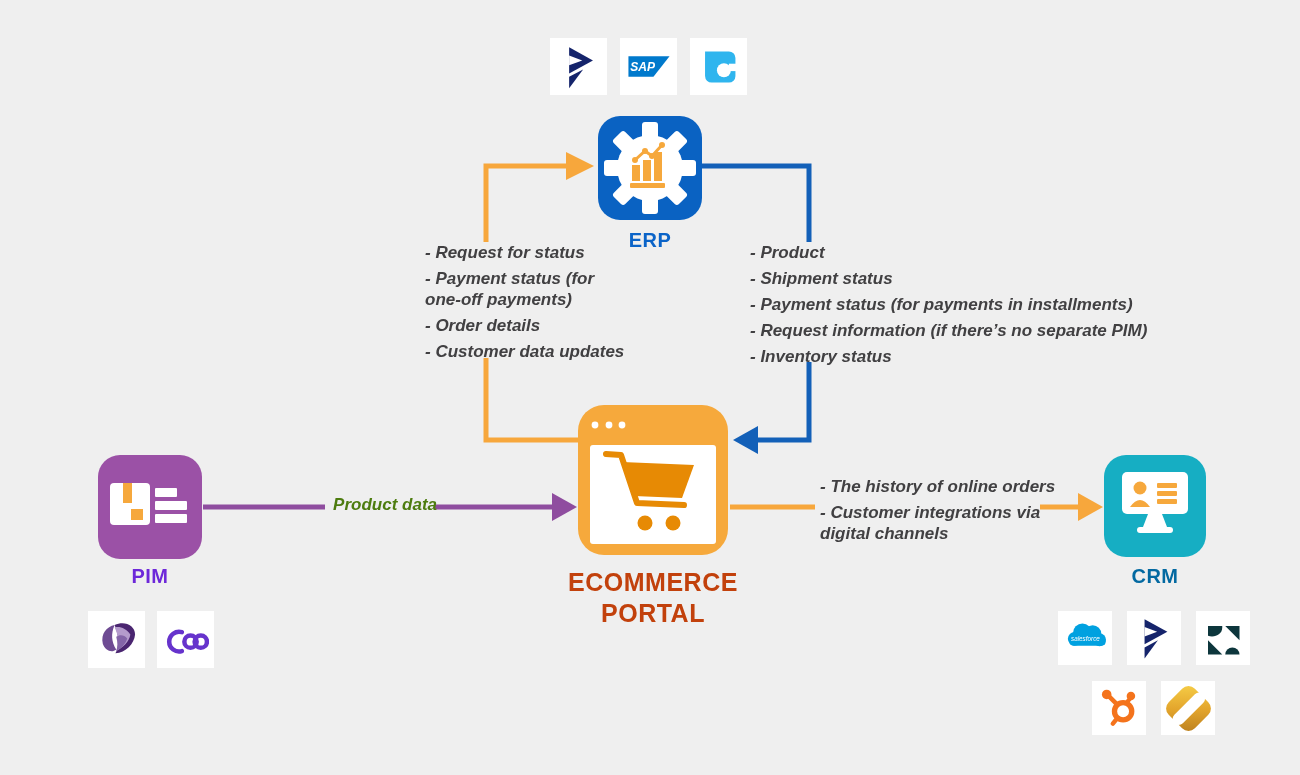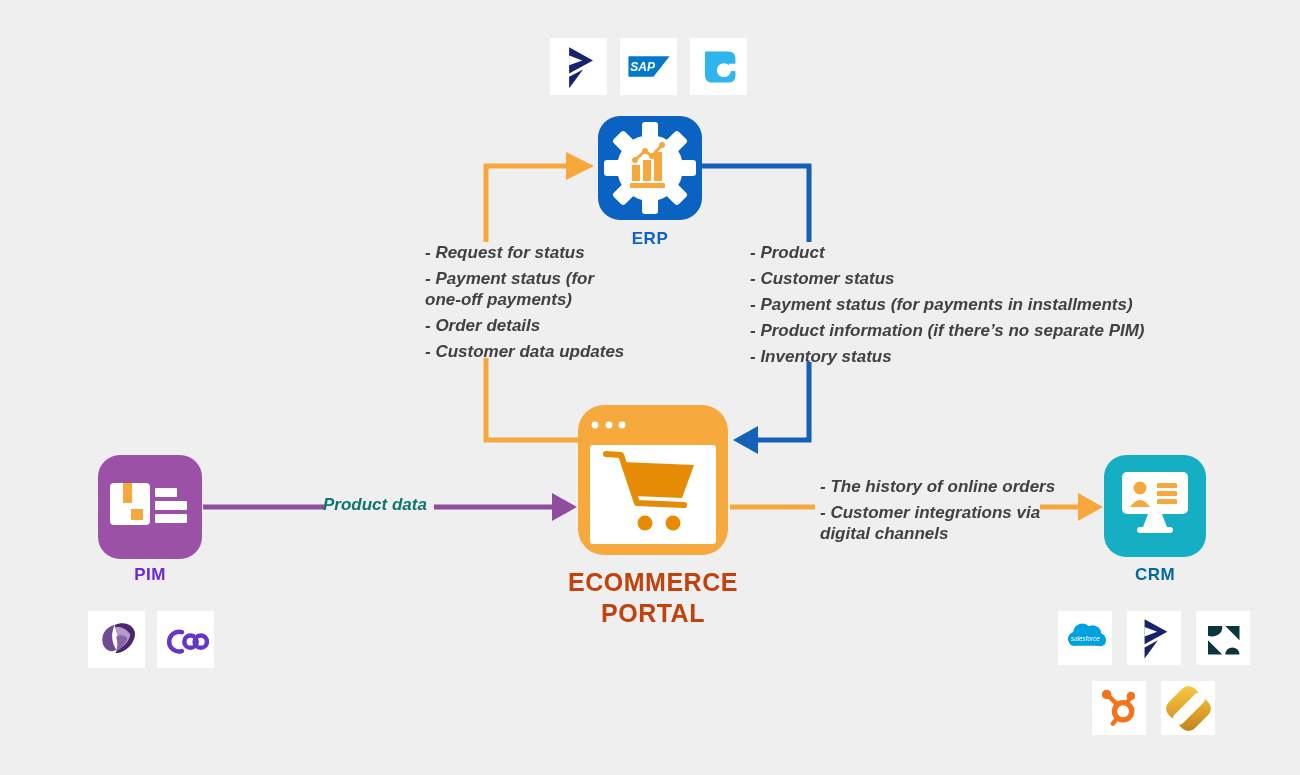--- a/index.html
+++ b/index.html
@@ -3,26 +3,26 @@
 <meta charset="utf-8">
 <style>
   html,body{margin:0;padding:0;background:#efefef;}
   .canvas{position:relative;width:1300px;height:775px;background:#efefef;overflow:hidden;
           font-family:"Liberation Sans",sans-serif;}
   .abs{position:absolute;}
   .tile{position:absolute;background:#ffffff;display:flex;align-items:center;justify-content:center;}
   .tile.t57{width:57px;height:57px;}
   .tile.t54{width:54px;height:54px;}
   .node-icon{position:absolute;border-radius:22px;}
-  .node-label{position:absolute;font-weight:700;font-size:17px;text-align:center;letter-spacing:.5px;}
+  .node-label{position:absolute;font-weight:700;font-size:20px;text-align:center;letter-spacing:.5px;}
   .flow-list{position:absolute;font-style:italic;font-weight:700;font-size:17px;line-height:21px;
              color:#414042;}
   .flow-list .flow-item{margin-bottom:5px;}
-  .flow-label{position:absolute;font-style:italic;font-weight:700;font-size:17px;color:#0f766e;
-              text-align:left;}
+  .flow-label{position:absolute;font-style:italic;font-weight:700;font-size:17px;color:#4d7c0f;
+              text-align:right;}
   svg{display:block;}
   .goldcard{width:37px;height:37px;border-radius:9px;transform:rotate(-45deg);
             background:linear-gradient(225deg,#f7d049 0%,#e3a52c 52%,#b97e1e 100%);
             position:relative;overflow:visible;}
   .goldcard .stripe{position:absolute;left:-2px;right:-2px;top:13px;height:12px;border-radius:7px;
             background:#ffffff;}
 </style>
 </head>
 <body>
 
@@ -98,23 +98,23 @@
 
   <div class="flow-list" style="left:425px;top:242px;width:205px;">
     <div class="flow-item">- Request for status</div>
     <div class="flow-item">- Payment status (for one-off payments)</div>
     <div class="flow-item">- Order details</div>
     <div class="flow-item">- Customer data updates</div>
   </div>
 
   <div class="flow-list" style="left:750px;top:242px;width:430px;">
     <div class="flow-item">- Product</div>
-    <div class="flow-item">- Customer status</div>
+    <div class="flow-item">- Shipment status</div>
     <div class="flow-item">- Payment status (for payments in installments)</div>
-    <div class="flow-item">- Product information (if there’s no separate PIM)</div>
+    <div class="flow-item">- Request information (if there’s no separate PIM)</div>
     <div class="flow-item">- Inventory status</div>
   </div>
 
   <div class="flow-label" style="left:323px;top:495px;width:114px;">Product data</div>
 
   <div class="flow-list" style="left:820px;top:476px;width:252px;">
     <div class="flow-item">- The history of online orders</div>
     <div class="flow-item">- Customer integrations via digital channels</div>
   </div>
 

